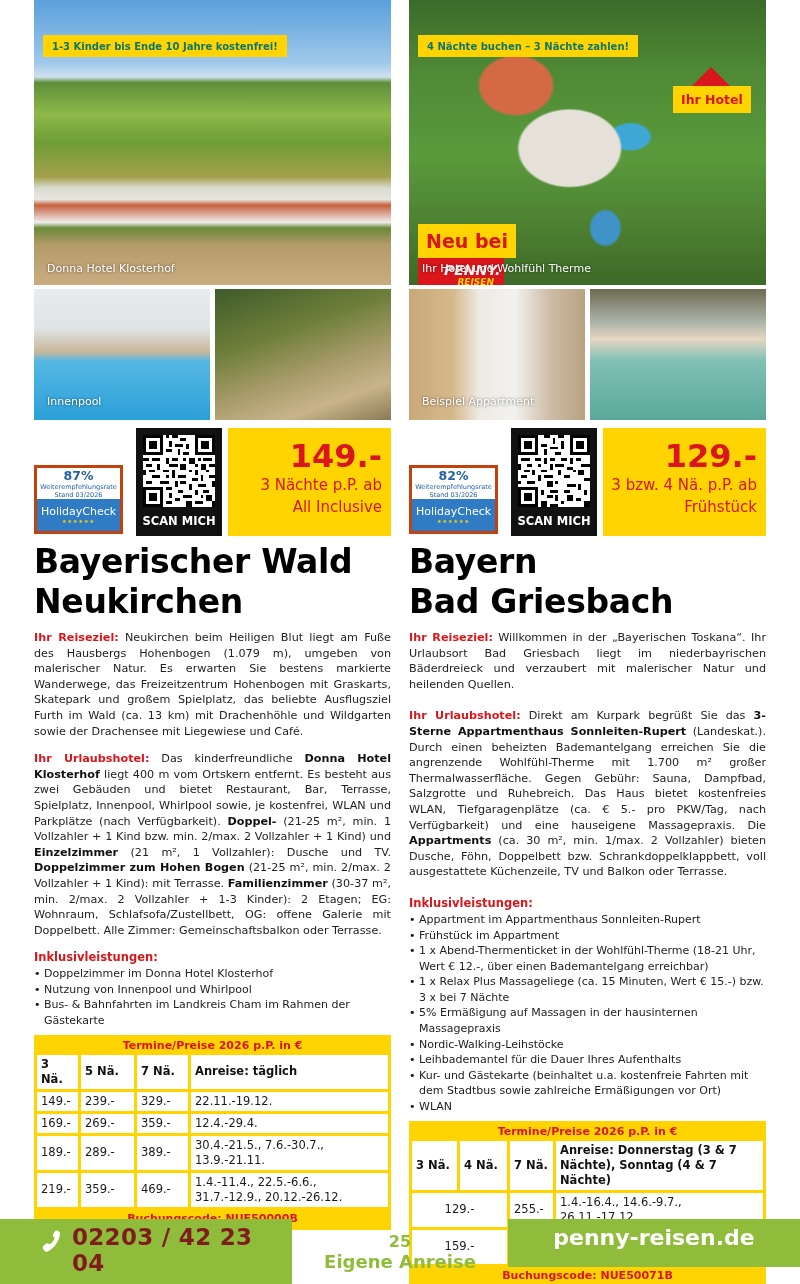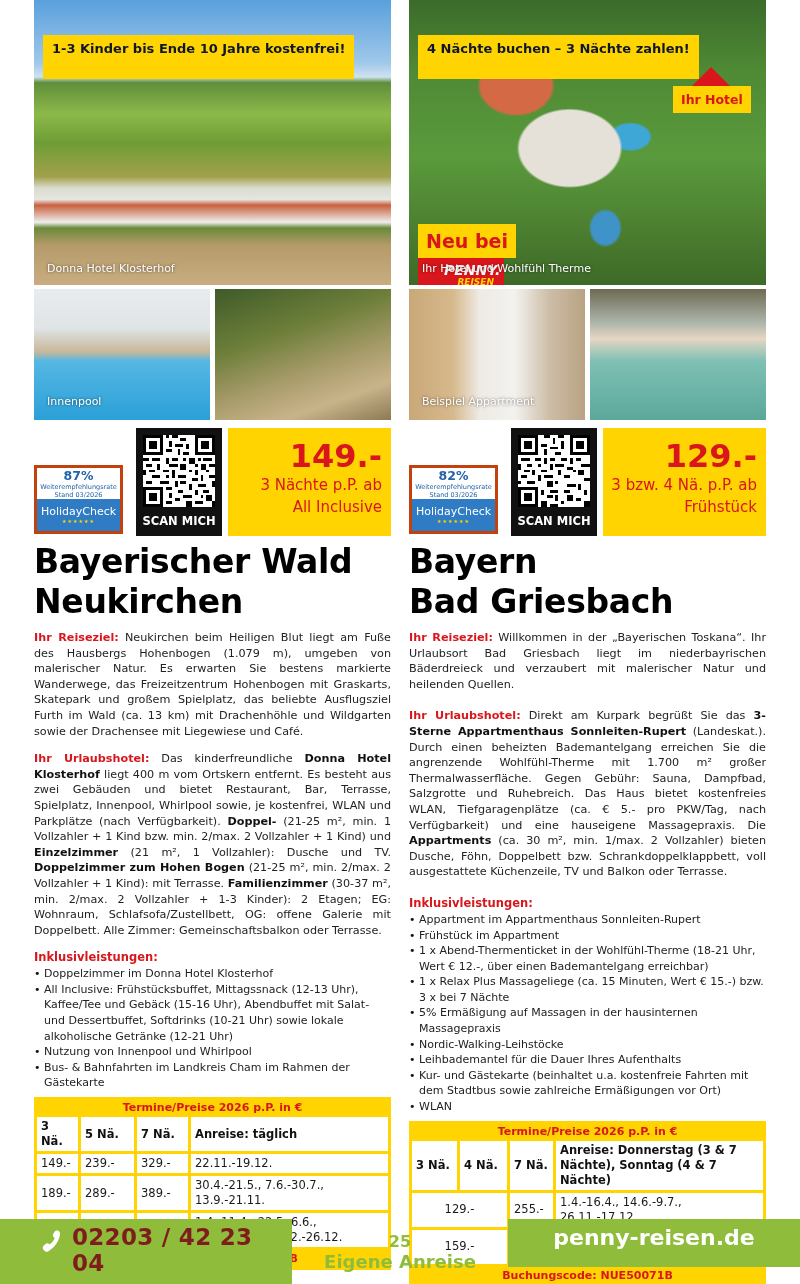--- a/index.html
+++ b/index.html
@@ -19,23 +19,23 @@
   .hero.right-hero {
     background:
       radial-gradient(ellipse at 45% 52%, #e5e1d8 0 18%, transparent 19%),
       radial-gradient(ellipse at 62% 48%, #3fa7d6 0 6%, transparent 7%),
       radial-gradient(ellipse at 55% 80%, #3f93c8 0 5%, transparent 6%),
       radial-gradient(ellipse at 30% 30%, #d46a45 0 10%, transparent 11%),
       linear-gradient(180deg, #3b6b2a 0%, #4f8a35 25%, #5a9a3c 55%, #4c7f30 80%, #3d6a28 100%);
   }
   .hero-badge {
     position: absolute; top: 35px; left: 9px;
-    background: #ffd400; color: #0f172a;
-    font-family: "DejaVu Sans", sans-serif; font-weight: bold; font-size: 13px;
-    padding: 6px 9px 23px 9px; white-space: nowrap;
+    background: #ffd400; color: #0f766e;
+    font-family: "DejaVu Sans", sans-serif; font-weight: bold; font-size: 10px;
+    padding: 6px 9px 5px 9px; white-space: nowrap;
   }
   .hero-caption {
     position: absolute; left: 13px; bottom: 10px;
     color: #ffffff; font-size: 11px; text-shadow: 0 0 3px rgba(0,0,0,0.6);
   }
   .ihr-hotel-marker { position: absolute; left: 264px; top: 67px; width: 72px; }
   .ihr-hotel-marker .tri {
     width: 0; height: 0; margin-left: 19px;
     border-left: 19px solid transparent; border-right: 19px solid transparent;
     border-bottom: 19px solid #d8161b;
@@ -160,39 +160,44 @@
   </div>
   <div class="title">
     <div>Bayerischer Wald</div>
     <div>Neukirchen</div>
   </div>
   <p class="para"><span class="lbl">Ihr Reiseziel:</span><span> Neukirchen beim Heiligen Blut liegt am Fuße des Hausbergs Hohenbogen (1.079 m), umgeben von malerischer Natur. Es erwarten Sie bestens markierte Wanderwege, das Freizeitzentrum Hohenbogen mit Graskarts, Skatepark und großem Spielplatz, das beliebte Ausflugsziel Furth im Wald (ca. 13 km) mit Drachenhöhle und Wildgarten sowie der Drachensee mit Liegewiese und Café.</span></p>
   <p class="para" style="margin-top:12px"><span class="lbl">Ihr Urlaubshotel:</span><span> Das kinderfreundliche </span><b>Donna Hotel Klosterhof</b><span> liegt 400 m vom Ortskern entfernt. Es besteht aus zwei Gebäuden und bietet Restaurant, Bar, Terrasse, Spielplatz, Innenpool, Whirlpool sowie, je kostenfrei, WLAN und Parkplätze (nach Verfügbarkeit). </span><b>Doppel-</b><span> (21-25 m², min. 1 Vollzahler + 1 Kind bzw. min. 2/max. 2 Vollzahler + 1 Kind) und </span><b>Einzelzimmer</b><span> (21 m², 1 Vollzahler): Dusche und TV. </span><b>Doppelzimmer zum Hohen Bogen</b><span> (21-25 m², min. 2/max. 2 Vollzahler + 1 Kind): mit Terrasse. </span><b>Familienzimmer</b><span> (30-37 m², min. 2/max. 2 Vollzahler + 1-3 Kinder): 2 Etagen; EG: Wohnraum, Schlafsofa/Zustellbett, OG: offene Galerie mit Doppelbett. Alle Zimmer: Gemeinschaftsbalkon oder Terrasse.</span></p>
   <div class="incl-head">Inklusivleistungen:</div>
   <ul class="incl">
     <li>Doppelzimmer im Donna Hotel Klosterhof</li>
-    <li>All Inclusive: Frühstücksbuffet, Mittagssnack (12-13 Uhr), Kaffee/Tee und Gebäck (15-16 Uhr), Abendbuffet mit Salat- und Dessertbuffet, Softdrinks (10-21 Uhr) sowie lokale alkoholische Getränke (12-21 Uhr)</li>
     <li>Nutzung von Innenpool und Whirlpool</li>
     <li>Bus- &amp; Bahnfahrten im Landkreis Cham im Rahmen der Gästekarte</li>
   </ul>
   <div class="ptable">
     <div class="thead">Termine/Preise 2026 p.P. in €</div>
     <table>
       <tbody>
           <tr>
         <th style="width:44px">3 Nä.</th>
         <th style="width:56px">5 Nä.</th>
         <th style="width:54px">7 Nä.</th>
         <th>Anreise: täglich</th>
       </tr>
       <tr>
         <td>149.-</td>
         <td>239.-</td>
         <td>329.-</td>
         <td>22.11.-19.12.</td>
+      </tr>
+      <tr>
+        <td>169.-</td>
+        <td>269.-</td>
+        <td>359.-</td>
+        <td>12.4.-29.4.</td>
       </tr>
       <tr>
         <td>189.-</td>
         <td>289.-</td>
         <td>389.-</td>
         <td>30.4.-21.5., 7.6.-30.7., 13.9.-21.11.</td>
       </tr>
       <tr>
         <td>219.-</td>
         <td>359.-</td>

